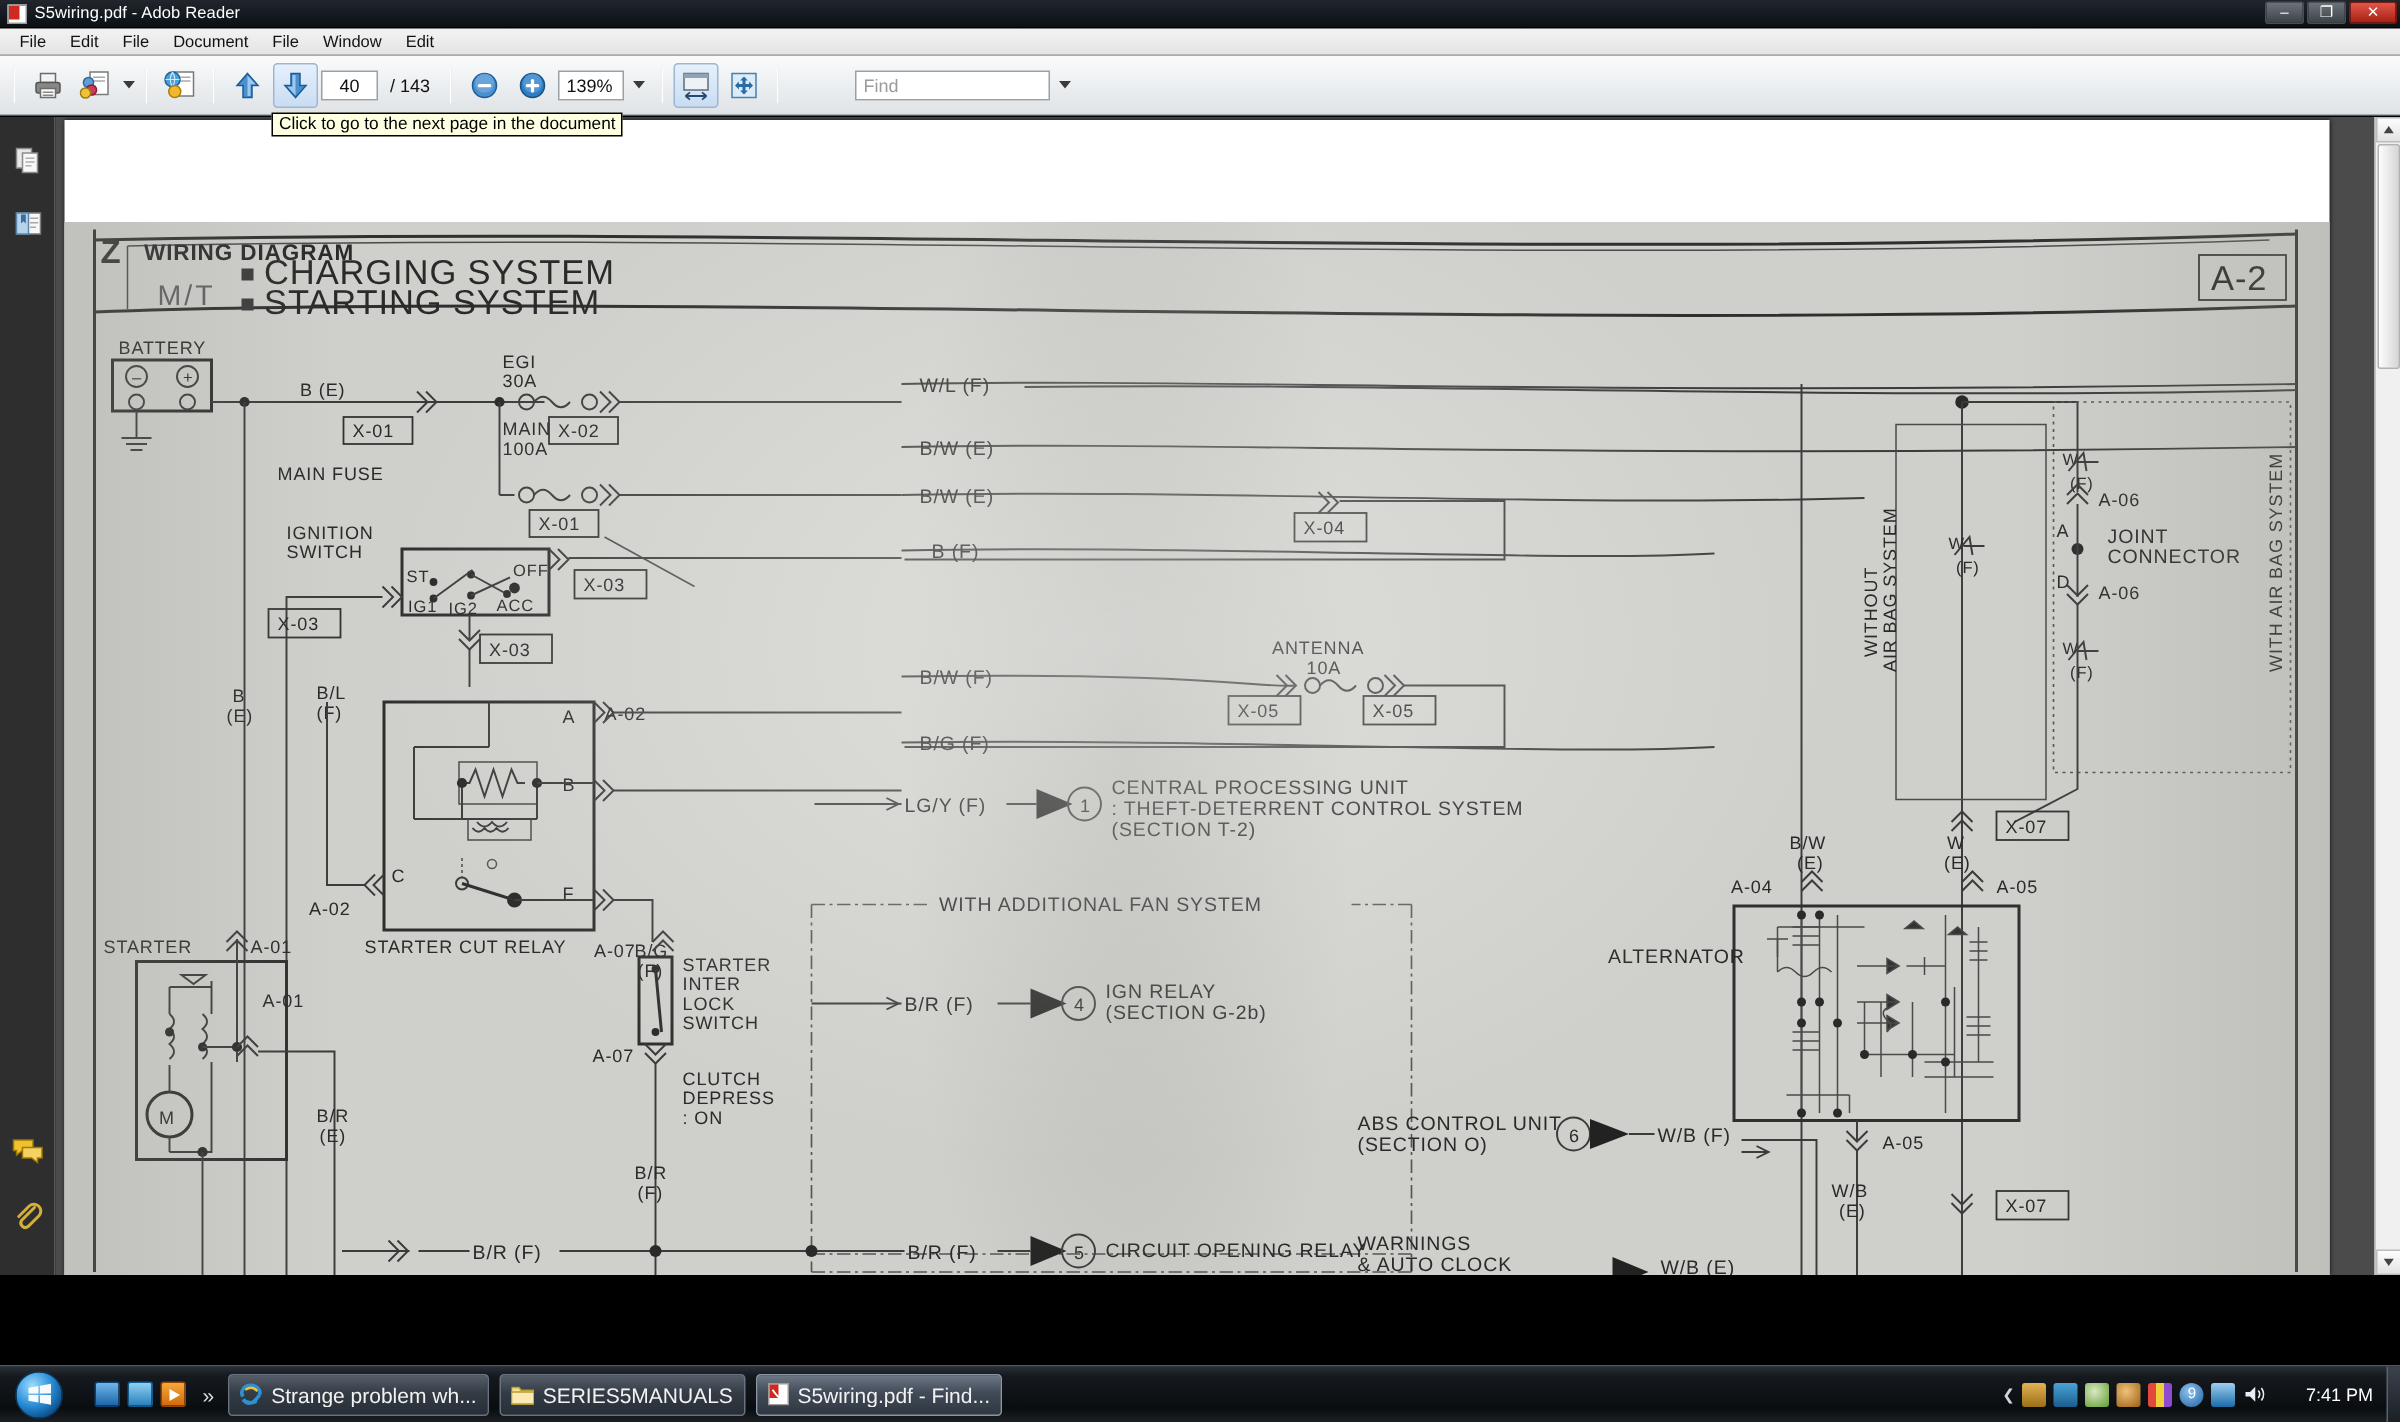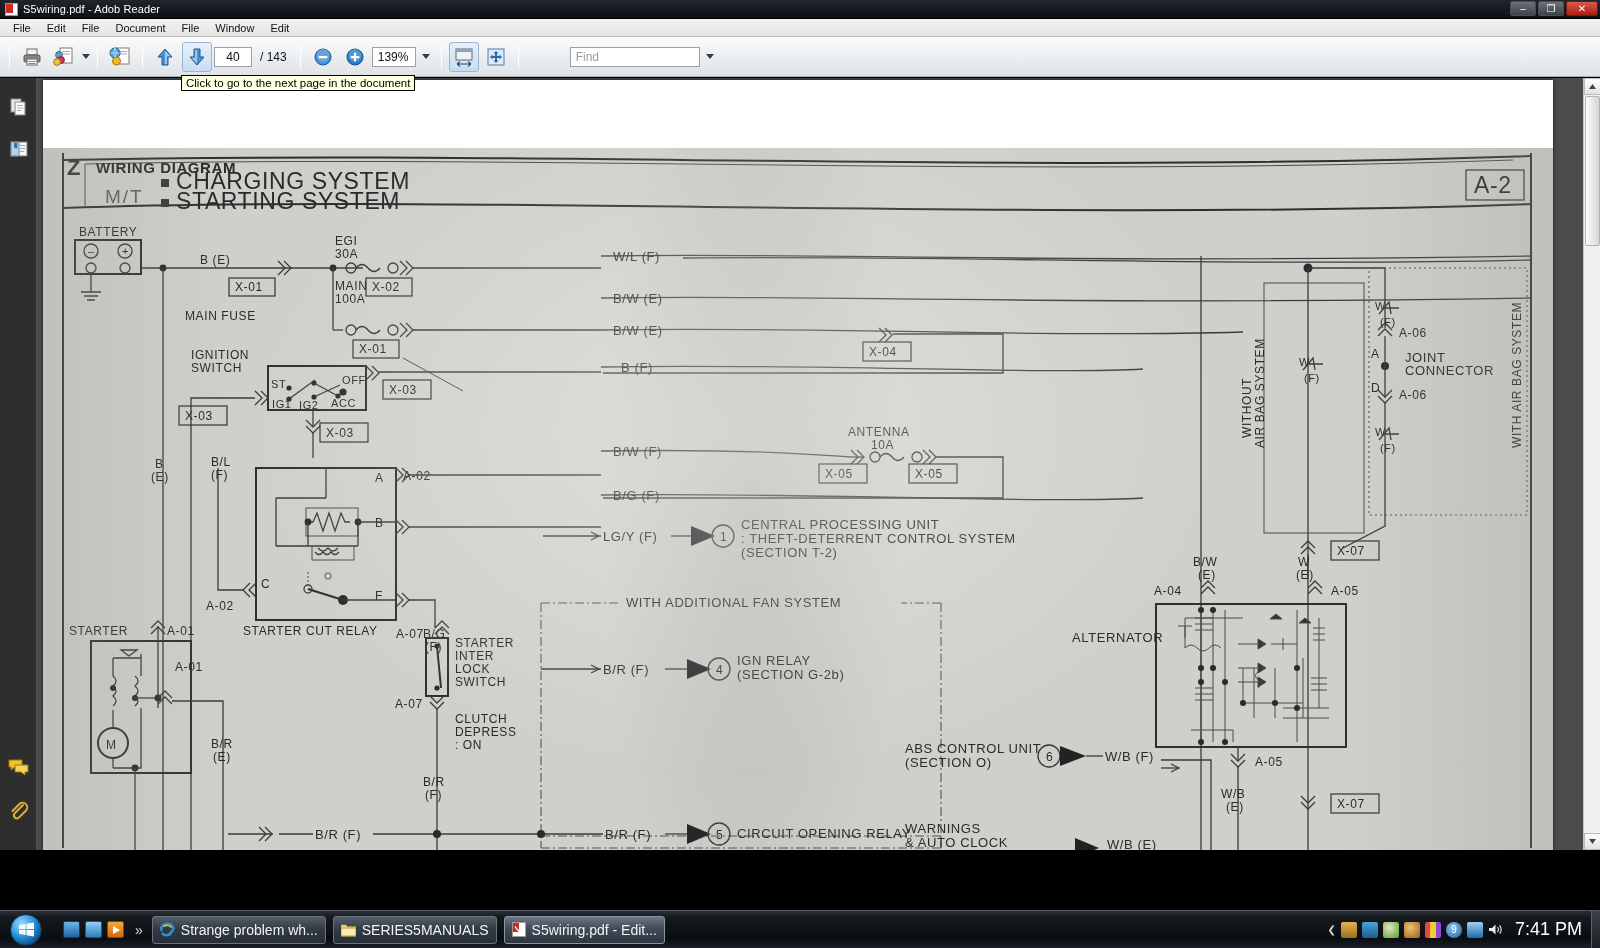--- a/index.html
+++ b/index.html
@@ -145,21 +145,21 @@
     height:28px;min-width:150px;max-width:175px;margin-left:7px;
     background:linear-gradient(to bottom,#555e69 0%,#333b45 45%,#272e37 100%);
     border:1px solid #69737f;border-radius:3px;
     display:flex;align-items:center;padding:0 7px;gap:6px;
   }
   .tbtask.active{ background:linear-gradient(to bottom,#6d7785 0%,#414a57 45%,#2f3741 100%); border-color:#8b96a4;}
   .tbtask span{ color:#f2f2f2;font-size:14px;white-space:nowrap;overflow:hidden;text-overflow:ellipsis;}
   #tray{ margin-left:auto;display:flex;align-items:center;gap:5px;padding-right:9px;}
   #tray .tri{ color:#cfd6dd;font-size:10px;}
   .trayicon{ width:16px;height:16px;border-radius:2px;}
-  #clock{ color:#fff;font-size:18px;margin-left:6px;}
+  #clock{ color:#fff;font-size:12px;margin-left:21px;}
   #showdesk{ width:9px;height:38px;background:linear-gradient(to bottom,#3a424c,#1a1f25);
              border-left:1px solid #59626d;}
 </style>
 </head>
 <body>
 
 <div id="titlebar">
   <div class="tb-icon"></div>
   <div class="tb-title">S5wiring.pdf - Adob Reader</div>
   <div id="wbtns">
@@ -764,21 +764,21 @@
     </svg>
     <span>SERIES5MANUALS</span>
   </div>
 
   <div class="tbtask active">
     <svg width="14" height="15" viewBox="0 0 14 15">
       <rect x="0.5" y="0.5" width="13" height="14" fill="#fff" stroke="#9b9b9b"></rect>
       <path d="M1 1 h6 v9 h-6 Z" fill="#cf2a21"></path>
       <path d="M3 4.5 q3.5 5 6 6.5" stroke="#fff" stroke-width="1.3" fill="none"></path>
     </svg>
-    <span>S5wiring.pdf - Edit...</span>
+    <span>S5wiring.pdf - Find...</span>
   </div>
 
   <div id="tray">
     <div class="tri">❮</div>
     <div class="trayicon" style="background:linear-gradient(to bottom,#e2b353,#9b6f17)"></div>
     <div class="trayicon" style="background:linear-gradient(to bottom,#4aa3d8,#1a5d8e)"></div>
     <div class="trayicon" style="background:radial-gradient(circle at 40% 35%,#d9e8c3,#5f9c2d)"></div>
     <div class="trayicon" style="background:radial-gradient(circle at 40% 35%,#f0c27a,#9a5f14)"></div>
     <div class="trayicon" style="background:linear-gradient(to right,#e2483c 0 33%,#f0d03a 33% 66%,#8f4ad1 66% 100%)"></div>
     <div class="trayicon" style="background:radial-gradient(circle at 40% 35%,#8fc4ef,#1e5f9e);border-radius:50%;

